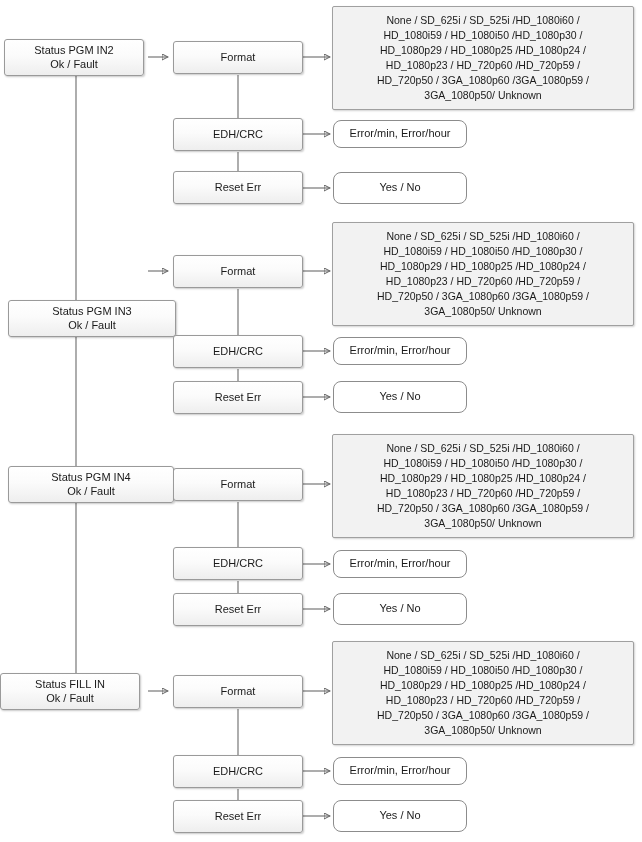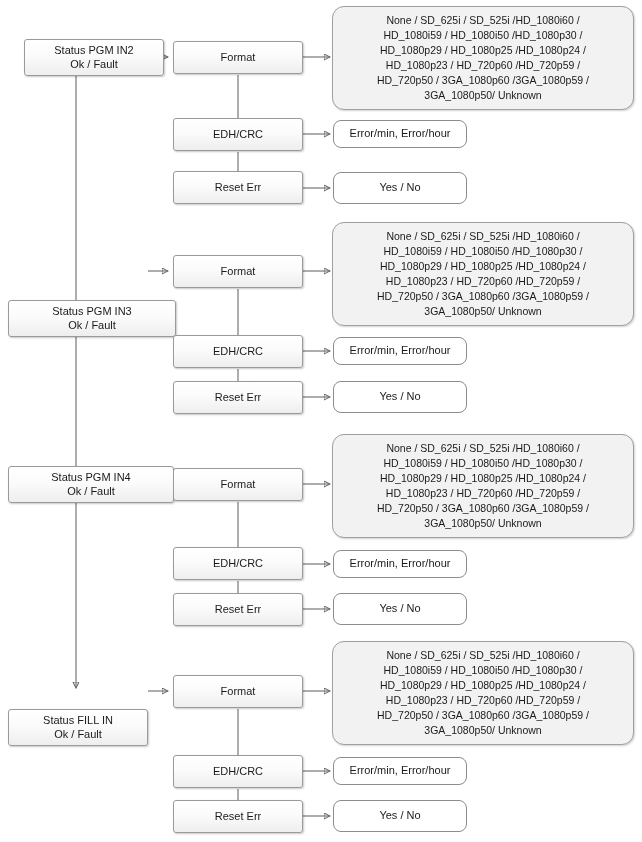--- a/index.html
+++ b/index.html
@@ -40,21 +40,21 @@
   }
   .node.flat {
     background: #ffffff;
     border: 1px solid #8c8c8c;
     border-radius: 8px;
     box-shadow: none;
   }
   .node.list {
     background: #f2f2f2;
     border: 1px solid #a0a0a0;
-    border-radius: 12px;
+    border-radius: 2px;
     box-shadow: 1px 1px 2px rgba(0,0,0,0.18);
     font-size: 10.5px;
     line-height: 1.42;
     padding: 4px 6px;
   }
   .node .line {
     display: block;
     white-space: nowrap;
   }
   svg.links {
@@ -106,21 +106,21 @@
     <line x1="303" y1="609" x2="330" y2="609" marker-end="url(#arrow)"></line>
 
     <line x1="148" y1="691" x2="168" y2="691" marker-end="url(#arrow)"></line>
     <line x1="238" y1="709" x2="238" y2="765" marker-end="url(#arrow)"></line>
     <line x1="238" y1="789" x2="238" y2="810" marker-end="url(#arrow)"></line>
     <line x1="303" y1="691" x2="330" y2="691" marker-end="url(#arrow)"></line>
     <line x1="303" y1="771" x2="330" y2="771" marker-end="url(#arrow)"></line>
     <line x1="303" y1="816" x2="330" y2="816" marker-end="url(#arrow)"></line>
   </svg>
 
-  <div class="node" style="left:24px; top:39px; width:140px; height:37px;">
+  <div class="node" style="left:4px; top:39px; width:140px; height:37px;">
     <span class="line">Status PGM IN2</span>
     <span class="line">Ok / Fault</span>
   </div>
   <div class="node" style="left:173px; top:41px; width:130px; height:33px;">
     <span class="line">Format</span>
   </div>
   <div class="node list" style="left:332px; top:6px; width:302px; height:104px;">
     <span class="line">None / SD_625i / SD_525i /HD_1080i60 /</span>
     <span class="line">HD_1080i59 / HD_1080i50 /HD_1080p30 /</span>
     <span class="line">HD_1080p29 / HD_1080p25 /HD_1080p24 /</span>
@@ -190,21 +190,21 @@
   <div class="node flat" style="left:333px; top:550px; width:134px; height:28px;">
     <span class="line">Error/min,  Error/hour</span>
   </div>
   <div class="node" style="left:173px; top:593px; width:130px; height:33px;">
     <span class="line">Reset Err</span>
   </div>
   <div class="node flat" style="left:333px; top:593px; width:134px; height:32px;">
     <span class="line">Yes / No</span>
   </div>
 
-  <div class="node" style="left:8px; top:673px; width:140px; height:37px;margin-top:36px;">
+  <div class="node" style="left:0; top:673px; width:140px; height:37px;">
     <span class="line">Status FILL IN</span>
     <span class="line">Ok / Fault</span>
   </div>
   <div class="node" style="left:173px; top:675px; width:130px; height:33px;">
     <span class="line">Format</span>
   </div>
   <div class="node list" style="left:332px; top:641px; width:302px; height:104px;">
     <span class="line">None / SD_625i / SD_525i /HD_1080i60 /</span>
     <span class="line">HD_1080i59 / HD_1080i50 /HD_1080p30 /</span>
     <span class="line">HD_1080p29 / HD_1080p25 /HD_1080p24 /</span>

